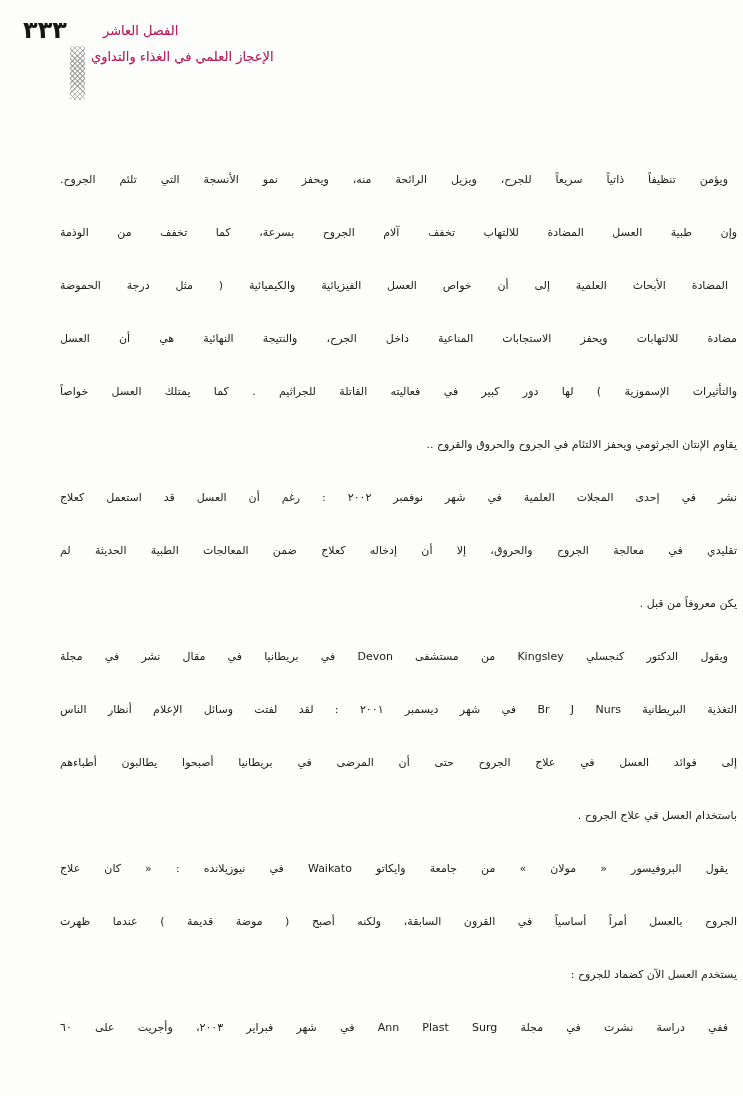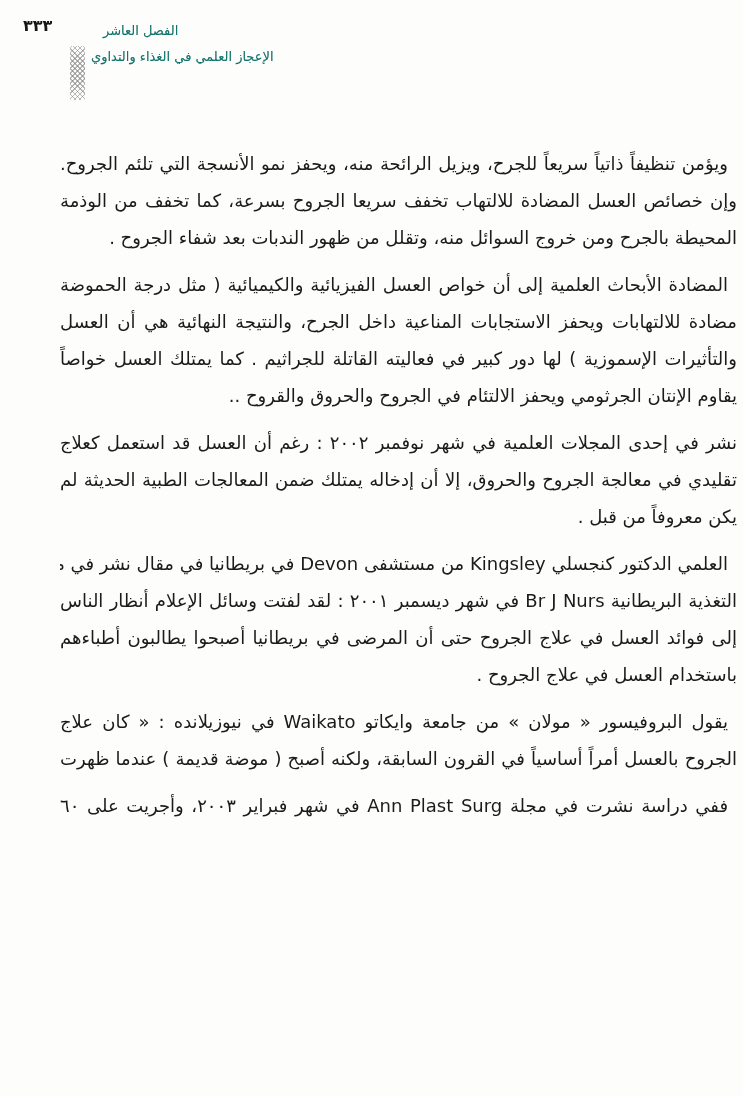--- a/index.html
+++ b/index.html
@@ -10,29 +10,29 @@
     overflow: hidden;
   }
   .page {
     position: relative;
     width: 743px; height: 1096px;
     background: #fdfdfc;
   }
   .page-number {
     position: absolute;
     top: 16px; left: 23px;
-    font-size: 16px;
+    font-size: 24px;
     font-weight: 700;
     color: #151515;
     direction: rtl;
     letter-spacing: 1px;
   }
   .hdr {
     position: absolute;
-    color: #0f766e;
+    color: #be185d;
     direction: rtl;
     white-space: nowrap;
     text-shadow: 0 0 0.6px #c2c2c2;
   }
   .chapter-title { top: 23px; left: 103px; font-size: 13px; }
   .book-title   { top: 49px; left: 91px;  font-size: 13px; text-align: center; }
   .ornament {
     position: absolute;
     top: 46px; left: 70px;
     width: 15px; height: 54px;
@@ -44,68 +44,69 @@
   .text-block {
     position: absolute;
     top: 145px; left: 60px;
     width: 677px;
     color: #1b1b1b;
   }
   .para { margin-bottom: 10px; }
   .para:last-child { margin-bottom: 0; }
   .line {
     direction: rtl;
-    font-size: 18px;
+    font-size: 11px;
     height: 37px;
     line-height: 37px;
     white-space: nowrap;
     overflow: hidden;
     text-align: justify;
     text-align-last: justify;
     text-justify: inter-word;
+    margin-top: 16px;
   }
   .line.first { padding-right: 9px; }
   .line.short { text-align-last: right; }
 </style>
 </head>
 <body>
 
 <div class="page">
   <div class="page-number">٣٣٣</div>
 
   <div class="ornament"></div>
 
   <div class="hdr chapter-title">الفصل العاشر</div>
 
   <div class="hdr book-title">الإعجاز العلمي في الغذاء والتداوي</div>
 
   <div class="text-block" id="text-block">
       <div class="para">
         <div class="line first">ويؤمن تنظيفاً ذاتياً سريعاً للجرح، ويزيل الرائحة منه، ويحفز نمو الأنسجة التي تلئم الجروح.</div>
-        <div class="line">وإن خصائص العسل المضادة للالتهاب تخفف سريعا الجروح بسرعة، كما تخفف من الوذمة</div>
-        <div class="line short">المحيطة بالجرح ومن خروج السوائل منه، وتقلل من ظهور الندبات بعد شفاء الجروح .</div>
+        <div class="line">وإن طبية العسل المضادة للالتهاب تخفف آلام الجروح بسرعة، كما تخفف من الوذمة</div>
       </div>
       <div class="para">
         <div class="line first">المضادة الأبحاث العلمية إلى أن خواص العسل الفيزيائية والكيميائية ( مثل درجة الحموضة</div>
         <div class="line">مضادة للالتهابات ويحفز الاستجابات المناعية داخل الجرح،  والنتيجة النهائية هي أن العسل</div>
         <div class="line">والتأثيرات الإسموزية ) لها دور كبير في فعاليته القاتلة للجراثيم . كما يمتلك العسل خواصاً</div>
         <div class="line short">يقاوم الإنتان الجرثومي ويحفز الالتئام في الجروح والحروق والقروح ..</div>
       </div>
       <div class="para">
         <div class="line">نشر في إحدى المجلات العلمية في شهر نوفمبر ٢٠٠٢ : رغم أن العسل قد استعمل كعلاج</div>
-        <div class="line">تقليدي في معالجة الجروح والحروق،  إلا أن إدخاله يمتلك ضمن المعالجات الطبية الحديثة لم</div>
+        <div class="line">تقليدي في معالجة الجروح والحروق،  إلا أن إدخاله كعلاج ضمن المعالجات الطبية الحديثة لم</div>
         <div class="line short">يكن معروفاً من قبل .</div>
       </div>
       <div class="para">
-        <div class="line first">العلمي الدكتور كنجسلي Kingsley من مستشفى Devon في بريطانيا في مقال نشر في مجلة</div>
+        <div class="line first">ويقول الدكتور كنجسلي Kingsley من مستشفى Devon في بريطانيا في مقال نشر في مجلة</div>
         <div class="line">التغذية البريطانية Br J Nurs في شهر ديسمبر ٢٠٠١ : لقد لفتت وسائل الإعلام أنظار الناس</div>
         <div class="line">إلى فوائد العسل في علاج الجروح حتى أن المرضى في بريطانيا أصبحوا يطالبون أطباءهم</div>
         <div class="line short">باستخدام العسل في علاج الجروح .</div>
       </div>
       <div class="para">
         <div class="line first">يقول البروفيسور « مولان » من جامعة وايكاتو Waikato في نيوزيلانده : « كان علاج</div>
         <div class="line">الجروح بالعسل أمراً أساسياً في القرون السابقة، ولكنه أصبح ( موضة قديمة ) عندما ظهرت</div>
+        <div class="line short">يستخدم العسل الآن كضماد للجروح :</div>
       </div>
       <div class="para">
         <div class="line first">ففي دراسة نشرت في مجلة Ann Plast Surg في شهر فبراير ٢٠٠٣،  وأجريت على ٦٠</div>
       </div>
     </div>
 </div>
 
 </body></html>

